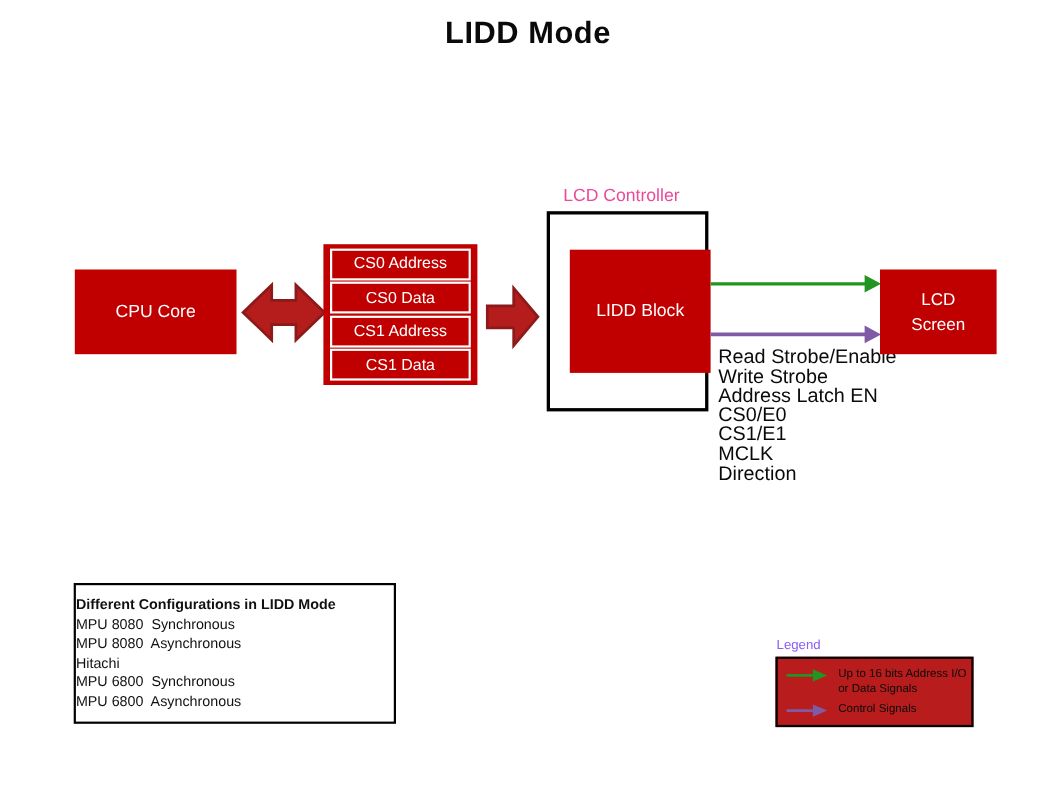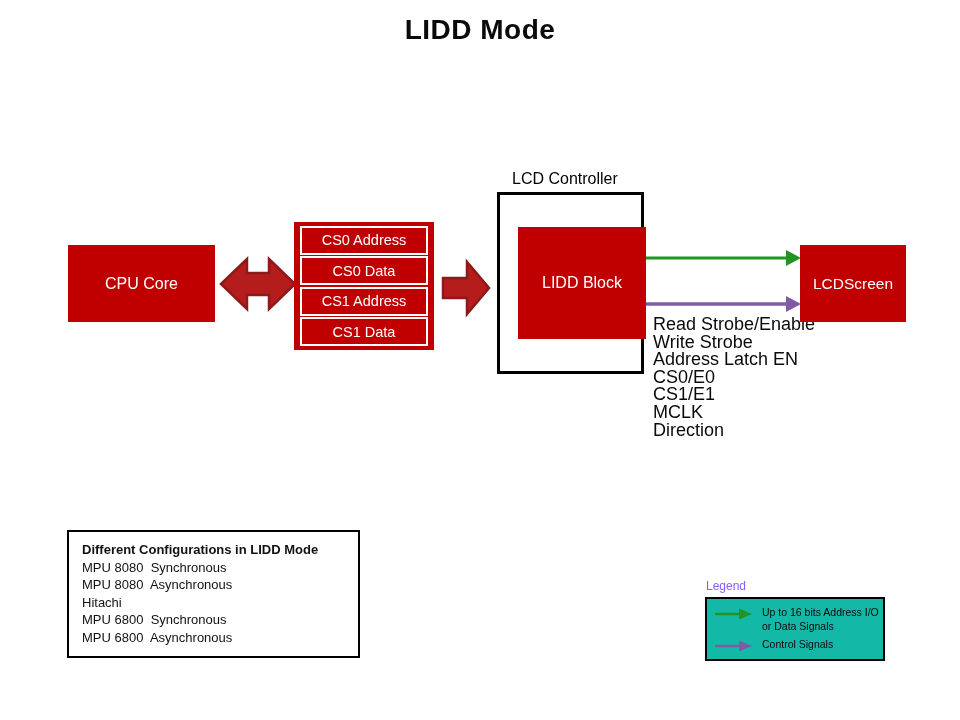--- a/index.html
+++ b/index.html
@@ -6,41 +6,41 @@
   #canvas{
     position:relative;width:960px;height:720px;background:#ffffff;overflow:hidden;
     font-family:"Liberation Sans",sans-serif;color:#111;
   }
   .abs{position:absolute;box-sizing:border-box;}
   .title{
     left:0;top:14px;width:960px;text-align:center;
     font-size:28px;font-weight:bold;letter-spacing:.5px;color:#0a0a0a;
   }
   .redbox{background:#C00000;color:#fff;display:flex;align-items:center;justify-content:center;text-align:center;}
-  .box-label{font-size:16px;color:#000000;white-space:nowrap;}
+  .box-label{font-size:16px;color:#ec4899;white-space:nowrap;}
   .cpu{left:68px;top:245px;width:147px;height:77px;font-size:16px;}
   .dbl-arrow{left:219px;top:251px;}
   .reg-label{left:272px;top:194px;}
   .reg-outer{left:294px;top:222px;width:140px;height:128px;background:#C00000;
     display:flex;flex-direction:column;justify-content:space-evenly;padding:2px 0;}
   .reg-cell{width:124px;height:25px;margin:0 auto;border:2px solid #fff;
     display:flex;align-items:center;justify-content:center;
     color:#fff;font-size:14.5px;background:#C00000;}
   .right-arrow{left:441px;top:257px;}
   .ctrl-label{left:512px;top:170px;}
   .controller{left:497px;top:192px;width:147px;height:182px;border:3px solid #000;background:#fff;}
   .lidd-block{left:518px;top:227px;width:128px;height:112px;font-size:16px;}
-  .lcd-screen{left:800px;top:245px;width:106px;height:77px;font-size:15.5px;line-height:23px;}
+  .lcd-screen{left:800px;top:245px;width:106px;height:77px;font-size:15.5px;line-height:23px;flex-direction:column;}
   .signals{left:653px;top:316px;font-size:18px;line-height:17.6px;color:#0a0a0a;}
   .config{left:67px;top:530px;width:293px;height:128px;border:2px solid #000;background:#fff;
-    padding:9px 13px;font-size:13px;line-height:17.6px;}
+    padding:9px 0;font-size:13px;line-height:17.6px;}
   .config .heading{font-weight:bold;}
   .config .item{white-space:pre-wrap;}
   .legend-label{left:706px;top:579px;font-size:12px;color:#8b5cf6;}
-  .legend-box{left:705px;top:597px;width:180px;height:64px;border:2px solid #000;background:#14b8a6;}
+  .legend-box{left:705px;top:597px;width:180px;height:64px;border:2px solid #000;background:#b91c1c;}
   .legend-row{position:absolute;left:7px;display:flex;align-items:flex-start;}
   .legend-row.row1{top:7px;}
   .legend-row.row2{top:39px;}
   .legend-swatch{width:40px;flex:0 0 40px;margin-top:1px;}
   .legend-text{margin-left:8px;width:122px;font-size:10.5px;line-height:13.5px;color:#0a0a0a;}
   svg{display:block;}
 </style>
 </head>
 <body>
 

